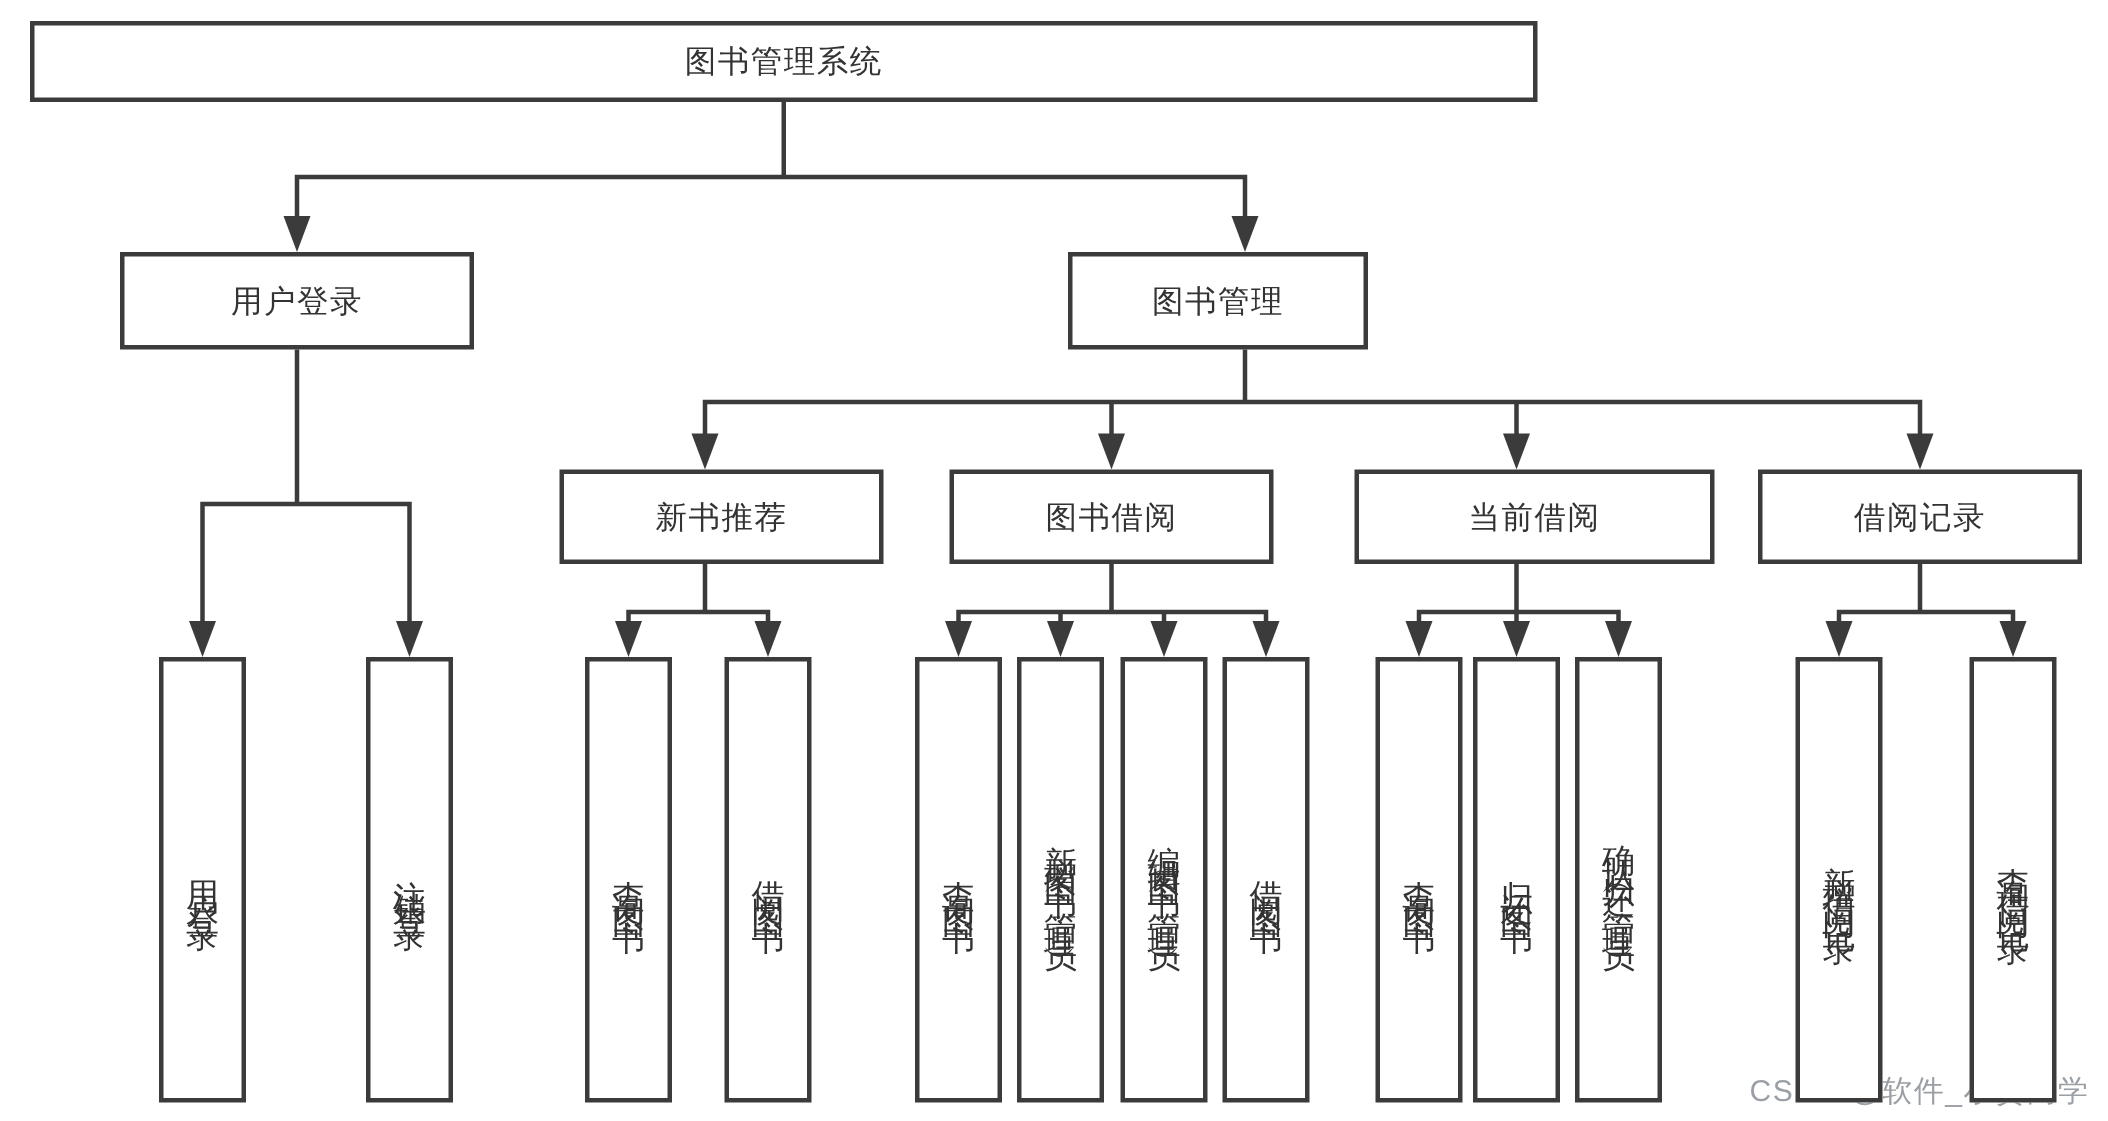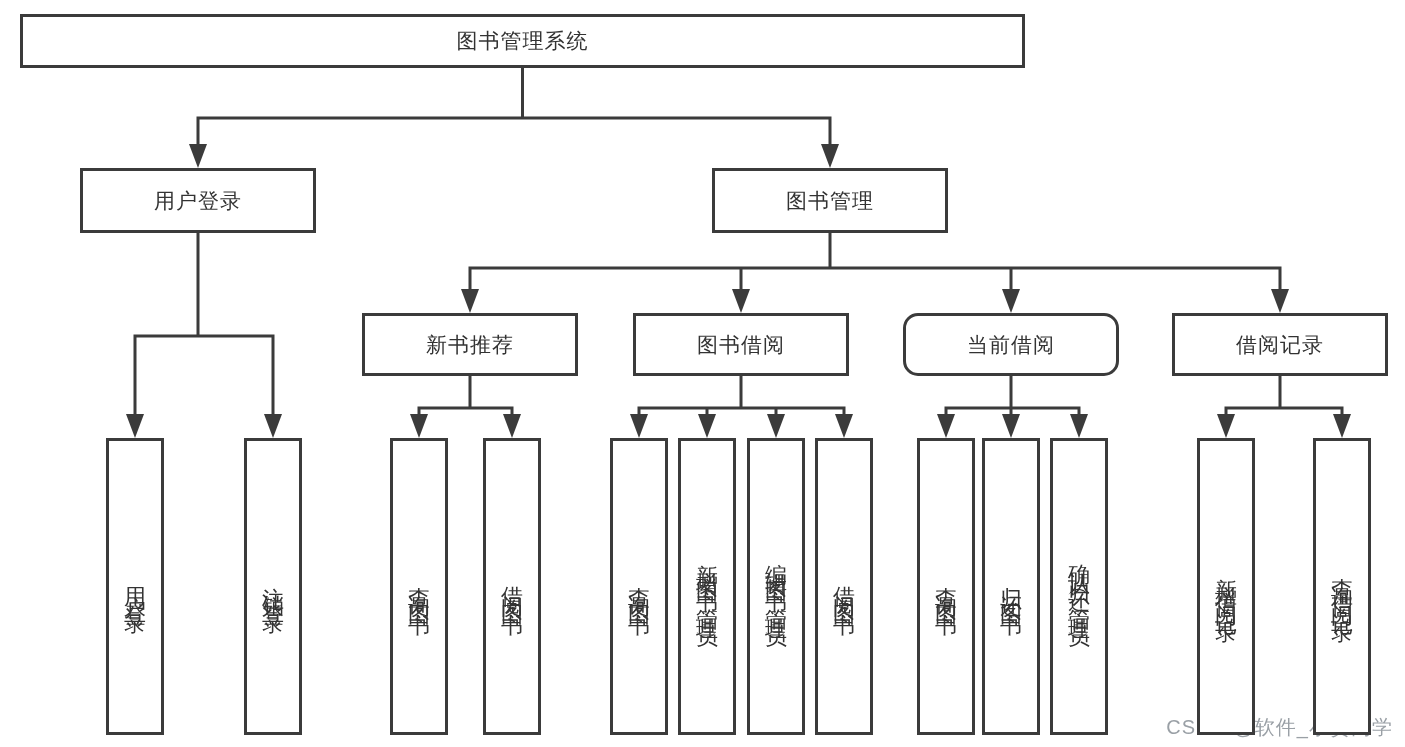--- a/index.html
+++ b/index.html
@@ -101,30 +101,30 @@
         <polygon points="1333,414 1351,414 1342,438" fill="#3b3b3b"></polygon>
       </g>
     </svg>
   <div class="watermark">CSDN @软件_小贺同学</div>
 <div class="node node-h" style="left: 20px; top: 14px; width: 1005px; height: 54px;">
       <span class="node-label">图书管理系统</span>
     </div>
     <div class="node node-h" style="left: 80px; top: 168px; width: 236px; height: 65px;">
       <span class="node-label">用户登录</span>
     </div>
-    <div class="node node-h" style="left: 712px; top: 168px; width: 236px; height: 65px;">
+    <div class="node node-h" style="left: 712px; top: 168px; width: 200px; height: 65px;">
       <span class="node-label">图书管理</span>
     </div>
-    <div class="node node-h" style="left: 362px; top: 313px; width: 216px; height: 63px;">
+    <div class="node node-h" style="left: 373px; top: 313px; width: 216px; height: 63px;">
       <span class="node-label">新书推荐</span>
     </div>
     <div class="node node-h" style="left: 633px; top: 313px; width: 216px; height: 63px;">
       <span class="node-label">图书借阅</span>
     </div>
-    <div class="node node-h" style="left: 903px; top: 313px; width: 216px; height: 63px; border-radius: 15px;">
+    <div class="node node-h" style="left: 903px; top: 313px; width: 240px; height: 63px;">
       <span class="node-label">当前借阅</span>
     </div>
     <div class="node node-h" style="left: 1172px; top: 313px; width: 216px; height: 63px;">
       <span class="node-label">借阅记录</span>
     </div>
     <div class="node node-v" style="left: 106px; top: 438px; width: 58px; height: 297px;">
       <span class="node-label">用户登录</span>
     </div>
     <div class="node node-v" style="left: 244px; top: 438px; width: 58px; height: 297px;">
       <span class="node-label">注销登录</span>

